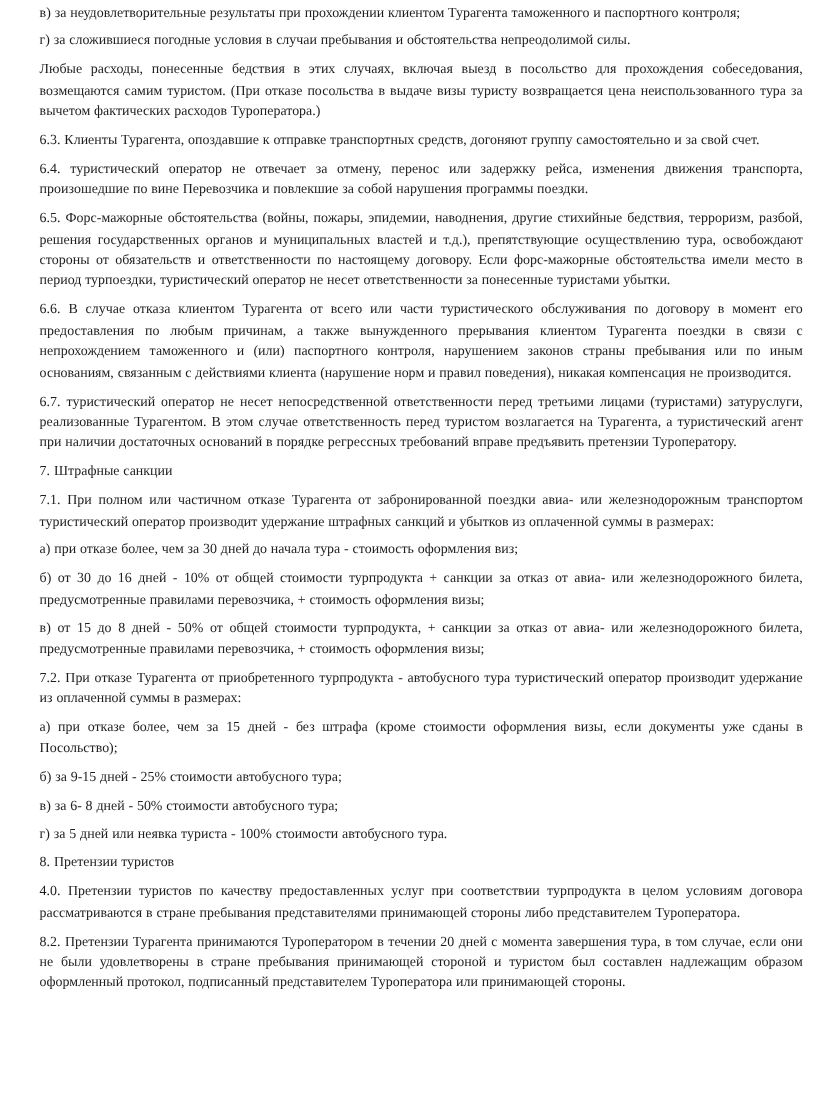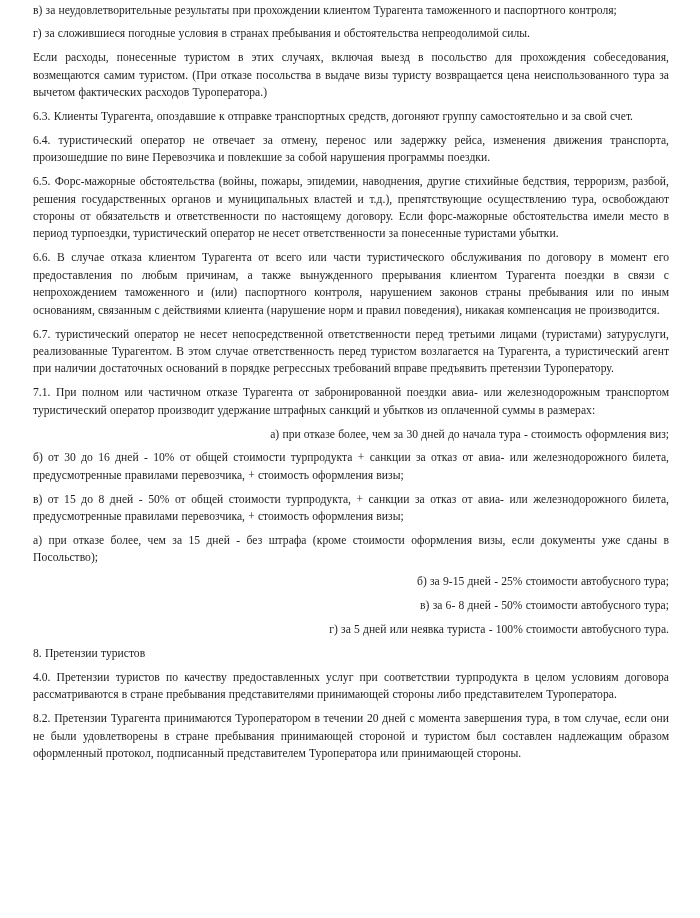--- a/index.html
+++ b/index.html
@@ -37,61 +37,63 @@
     text-justify: inter-word;
     letter-spacing: 0.02px;
     word-spacing: 0.25px;
     color: #1d1d1d;
     -webkit-font-smoothing: antialiased;
   }
   p.para.heading {
     text-align: left;
   }
   p.para.nojust {
-    text-align: right;
+    text-align: left;
   }
   
   p.para.first {
     margin-top: 1.5px;
   }
 </style>
 </head>
 <body>
 
 <div class="page">
   <div class="doc-body">
 
     <p class="para first">в) за неудовлетворительные результаты при прохождении клиентом Турагента таможенного и паспортного контроля;</p>
 
-    <p class="para">г) за сложившиеся погодные условия в странах пребывания и обстоятельства непреодолимой силы.</p>
+    <p class="para">г) за сложившиеся погодные условия в случаи пребывания и обстоятельства непреодолимой силы.</p>
 
-    <p class="para">Если расходы, понесенные туристом в этих случаях, включая выезд в посольство для прохождения собеседования, возмещаются самим туристом. (При отказе посольства в выдаче визы туристу возвращается цена неиспользованного тура за вычетом фактических расходов Туроператора.)</p>
+    <p class="para">Любые расходы, понесенные бедствия в этих случаях, включая выезд в посольство для прохождения собеседования, возмещаются самим туристом. (При отказе посольства в выдаче визы туристу возвращается цена неиспользованного тура за вычетом фактических расходов Туроператора.)</p>
 
 
     <p class="para">6.3. Клиенты Турагента, опоздавшие к отправке транспортных средств, догоняют группу самостоятельно и за свой счет.</p>
 
     <p class="para">6.4. туристический оператор не отвечает за отмену, перенос или задержку рейса, изменения движения транспорта, произошедшие по вине Перевозчика и повлекшие за собой нарушения программы поездки.</p>
 
     <p class="para">6.5. Форс-мажорные обстоятельства (войны, пожары, эпидемии, наводнения, другие стихийные бедствия, терроризм, разбой, решения государственных органов и муниципальных властей и т.д.), препятствующие осуществлению тура, освобождают стороны от обязательств и ответственности по настоящему договору. Если форс-мажорные обстоятельства имели место в период турпоездки, туристический оператор не несет ответственности за понесенные туристами убытки.</p>
 
     <p class="para">6.6. В случае отказа клиентом Турагента от всего или части туристического обслуживания по договору в момент его предоставления по любым причинам, а также вынужденного прерывания клиентом Турагента поездки в связи с непрохождением таможенного и (или) паспортного контроля, нарушением законов страны пребывания или по иным основаниям, связанным с действиями клиента (нарушение норм и правил поведения), никакая компенсация не производится.</p>
 
     <p class="para">6.7. туристический оператор не несет непосредственной ответственности перед третьими лицами (туристами) затуруслуги, реализованные Турагентом. В этом случае ответственность перед туристом возлагается на Турагента, а туристический агент при наличии достаточных оснований в порядке регрессных требований вправе предъявить претензии Туроператору.</p>
 
+    <p class="para heading">7. Штрафные санкции</p>
 
     <p class="para">7.1. При полном или частичном отказе Турагента от забронированной поездки авиа- или железнодорожным транспортом туристический оператор производит удержание штрафных санкций и убытков из оплаченной суммы в размерах:</p>
 
     <p class="para nojust">а) при отказе более, чем за 30 дней до начала тура - стоимость оформления виз;</p>
 
     <p class="para">б) от 30 до 16 дней - 10% от общей стоимости турпродукта + санкции за отказ от авиа- или железнодорожного билета, предусмотренные правилами перевозчика, + стоимость оформления визы;</p>
 
     <p class="para">в) от 15 до 8 дней - 50% от общей стоимости турпродукта, + санкции за отказ от авиа- или железнодорожного билета, предусмотренные правилами перевозчика, + стоимость оформления визы;</p>
 
 
 
+    <p class="para">7.2. При отказе Турагента от приобретенного турпродукта - автобусного тура туристический оператор производит удержание из оплаченной суммы в размерах:</p>
 
     <p class="para">а) при отказе более, чем за 15 дней - без штрафа (кроме стоимости оформления визы, если документы уже сданы в Посольство);</p>
 
     <p class="para nojust">б) за 9-15 дней - 25% стоимости автобусного тура;</p>
 
     <p class="para nojust">в) за 6- 8 дней - 50% стоимости автобусного тура;</p>
 
     <p class="para nojust">г) за 5 дней или неявка туриста - 100% стоимости автобусного тура.</p>
 
     <p class="para heading">8. Претензии туристов</p>

